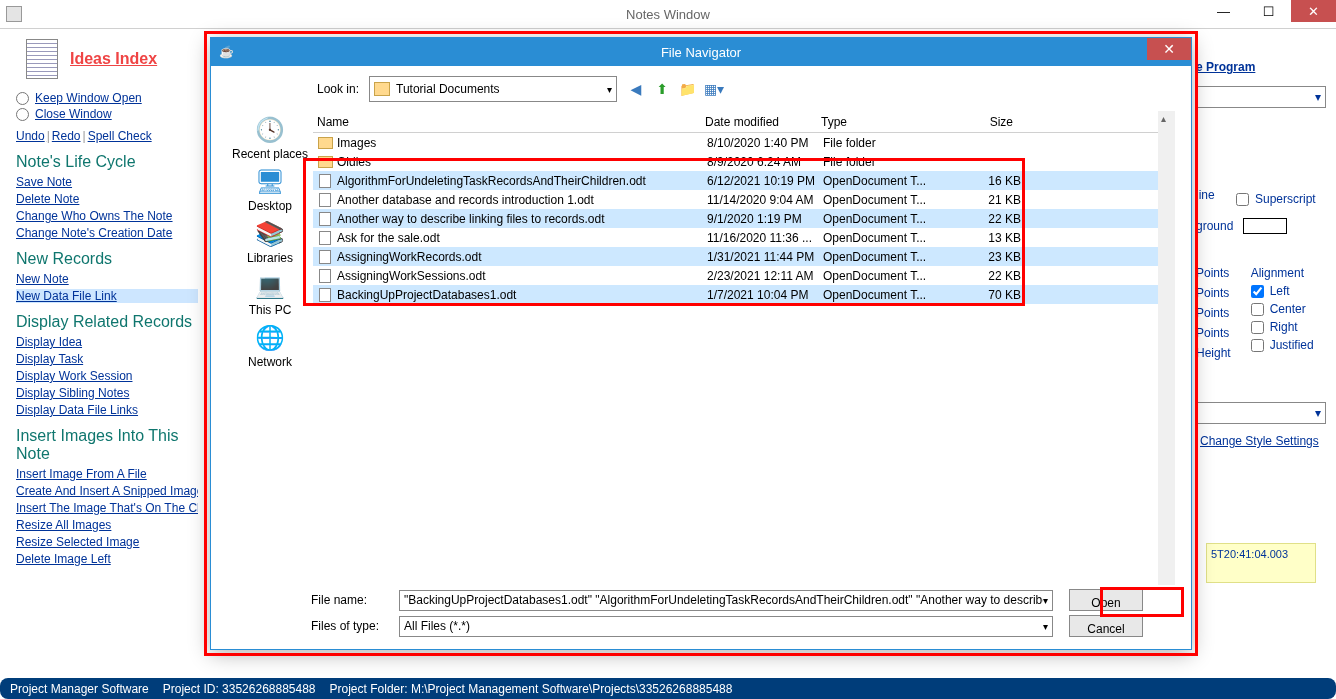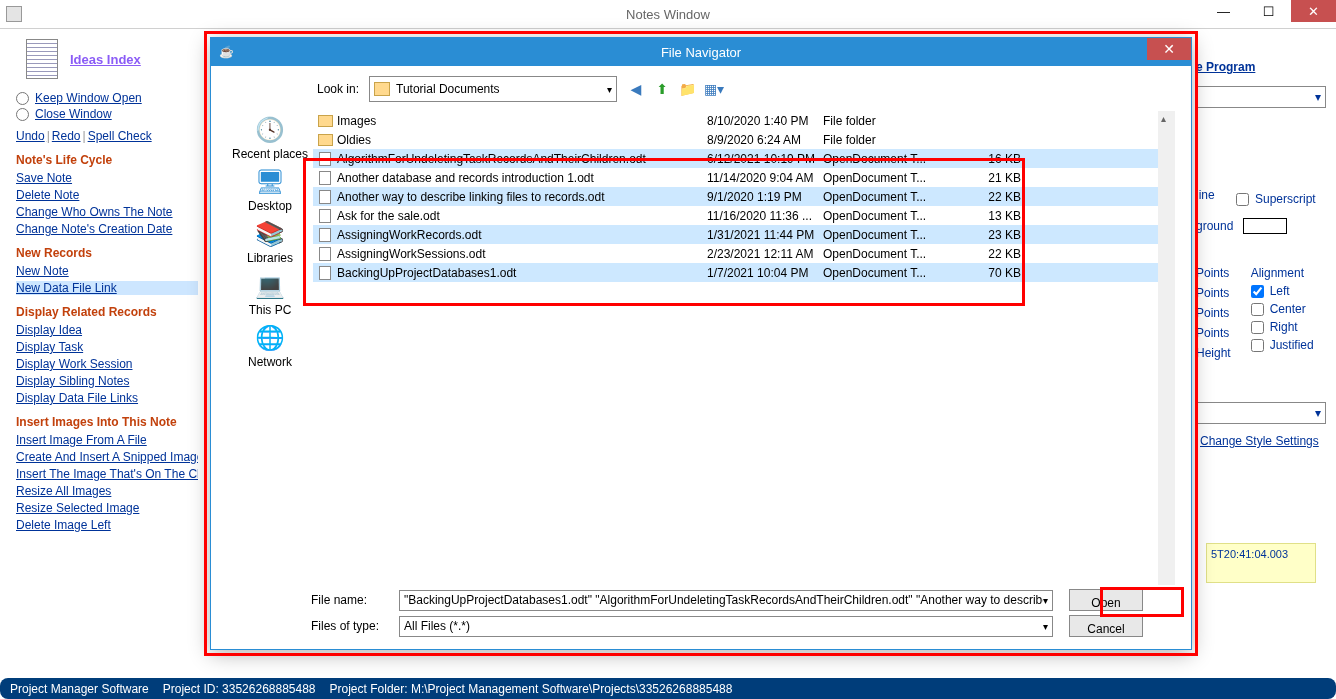--- a/index.html
+++ b/index.html
@@ -13,28 +13,28 @@
 .titlebar .win-btn { width: 45px; height: 22px; display: flex; align-items: center; justify-content: center; font-family: sans-serif; font-size: 13px; }
 .titlebar .win-btn.close { background: #c75050; color: #fff; }
 
 
 .main { display: flex; height: 649px; }
 
 
 .sidebar { width: 198px; padding: 10px 0 0 12px; overflow: hidden; }
 .ideas-header { display: flex; align-items: center; margin-bottom: 12px; }
 .ideas-icon { width: 32px; height: 40px; border: 1px solid #888; background: repeating-linear-gradient(#fff, #fff 3px, #99b 3px, #99b 4px); margin-right: 12px; margin-left: 14px;}
-.ideas-header a { color: #8b5cf6; text-decoration: underline; font-weight: bold; font-size: 13px; }
+.ideas-header a { color: #ef4444; text-decoration: underline; font-weight: bold; font-size: 16px; }
 .radio-row { display: flex; align-items: center; gap: 6px; margin: 2px 0 2px 4px; color: #003399; }
 .radio-row input { margin:0; }
 .radio-row span { text-decoration: underline; text-align: right; }
 .action-row { margin: 8px 0 8px 4px; color: #003399; }
 .action-row span { text-decoration: underline; cursor: pointer; }
 .sep { color: #999; margin: 0 2px; }
-.section-header { color: #c2410c; font-weight: bold; margin: 10px 0 4px 4px; font-size: 12px;}
+.section-header { color: #0f766e; font-weight: normal; margin: 10px 0 4px 4px; font-size: 16px;}
 .sidebar-link { color: #003399; text-decoration: underline; display: block; margin: 3px 0 3px 4px; cursor: pointer; white-space: nowrap; }
 .sidebar-link.active { background: #cde6ff; }
 
 
 .right-panel { position: absolute; right: 10px; top: 48px; width: 130px; font-size: 12px; color: #003399; }
 .right-panel .lbl { margin: 12px 0; display:block;}
 .right-panel .dd { border: 1px solid #888; height: 22px; background:#fff; display:flex; align-items:center; justify-content:flex-end; padding-right:4px;}
 .right-panel .chk { display:flex; align-items:center; gap:6px; margin:4px 0;}
 .right-panel input[type=checkbox]{ width:13px; height:13px;}
 .right-panel .swatch { border:1px solid #000; width:44px; height:16px; display:inline-block;}
@@ -253,20 +253,26 @@
         <div class="place">
             <span class="picon" style="color:#2a8dd4;">💻</span>
             <span>This PC</span>
           </div>
         <div class="place">
             <span class="picon" style="color:#2a8dd4;">🌐</span>
             <span>Network</span>
           </div>
       </div>
       <div class="file-area">
+        <div class="cols">
+          <span class="col-name">Name</span>
+          <span class="col-date">Date modified</span>
+          <span class="col-type">Type</span>
+          <span class="col-size">Size</span>
+        </div>
         <div class="rows" id="file-rows">
             <div class="row">
               <span class="ficon">
                 <span class="folder"></span>
               </span>
               <span class="cname">Images</span>
               <span class="cdate">8/10/2020 1:40 PM</span>
               <span class="ctype">File folder</span>
               <span class="csize"></span>
             </div>

